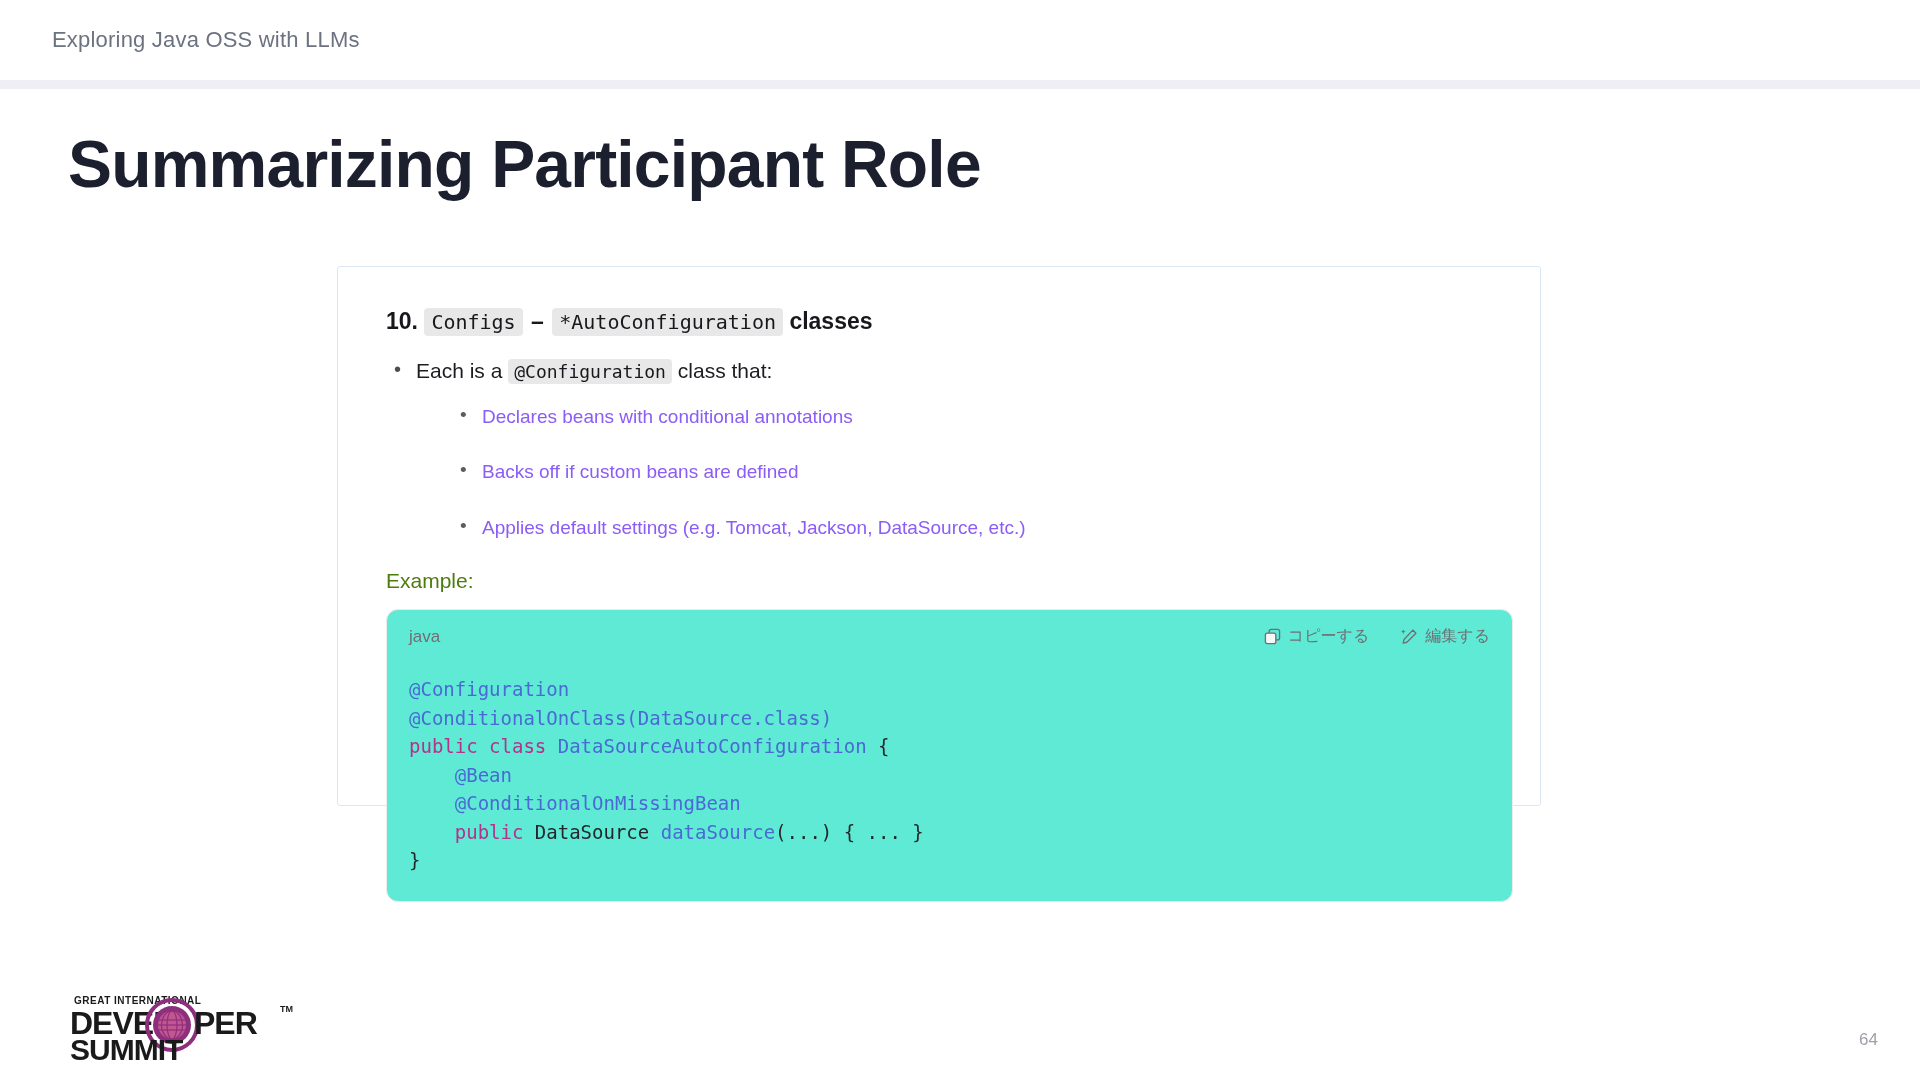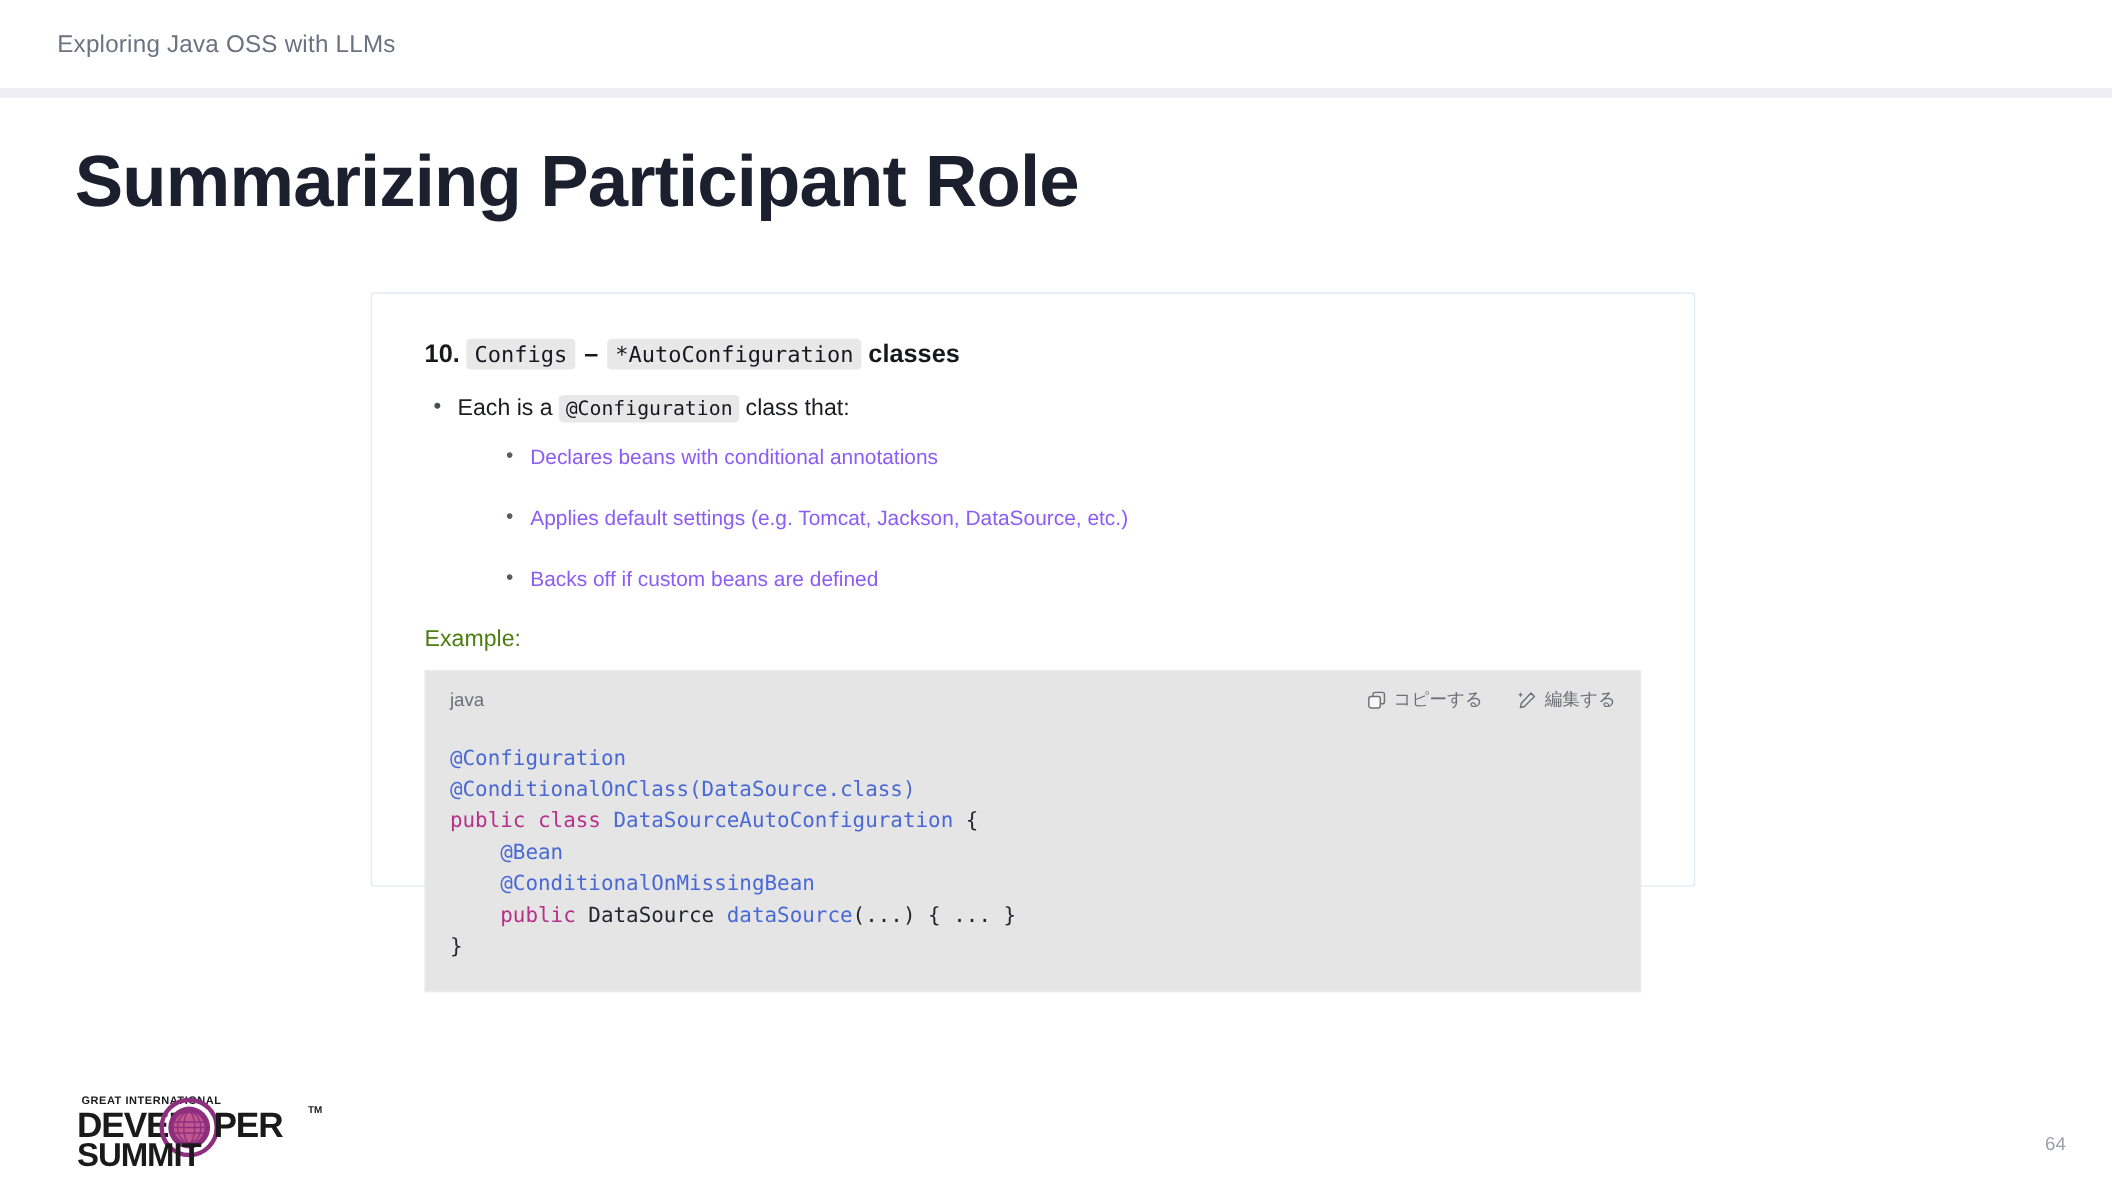--- a/index.html
+++ b/index.html
@@ -79,21 +79,21 @@
   
   .content-card {
     position: absolute;
     left: 337px;
     top: 266px;
     width: 1204px;
     height: 540px;
     border: 1px solid #dbe7f3;
     border-radius: 3px;
     background: #ffffff;
-    padding: 38px 48px 0 48px;
+    padding: 38px 27px 0 48px;
   }
 
   .card-heading {
     font-size: 23px;
     font-weight: 700;
     color: #17181c;
     line-height: 1.4;
     margin-bottom: 18px;
     white-space: nowrap;
   }
@@ -157,22 +157,22 @@
   .example-label {
     font-size: 21px;
     color: #4d7c0f;
     margin-top: 24px;
     margin-bottom: 16px;
   }
 
   
   .code-block {
     border: 1px solid #ececec;
-    border-radius: 0;
-    background: #e5e5e5;
+    border-radius: 12px;
+    background: #5eead4;
     padding: 16px 22px 26px 22px;
   }
 
   .code-toolbar {
     display: flex;
     align-items: center;
     justify-content: space-between;
     margin-bottom: 28px;
   }
   .code-lang {
@@ -250,22 +250,22 @@
     </div>
 
     <ul class="lvl1">
       <li>
         <span>Each is a</span>
         <code class="chip">@Configuration</code>
         <span>class that:</span>
 
         <ul class="lvl2">
           <li>Declares beans with conditional annotations</li>
+          <li>Backs off if custom beans are defined</li>
           <li>Applies default settings (e.g. Tomcat, Jackson, DataSource, etc.)</li>
-          <li>Backs off if custom beans are defined</li>
         </ul>
       </li>
     </ul>
 
     <div class="example-label">Example:</div>
 
     <div class="code-block">
       <div class="code-toolbar">
         <span class="code-lang">java</span>
 

